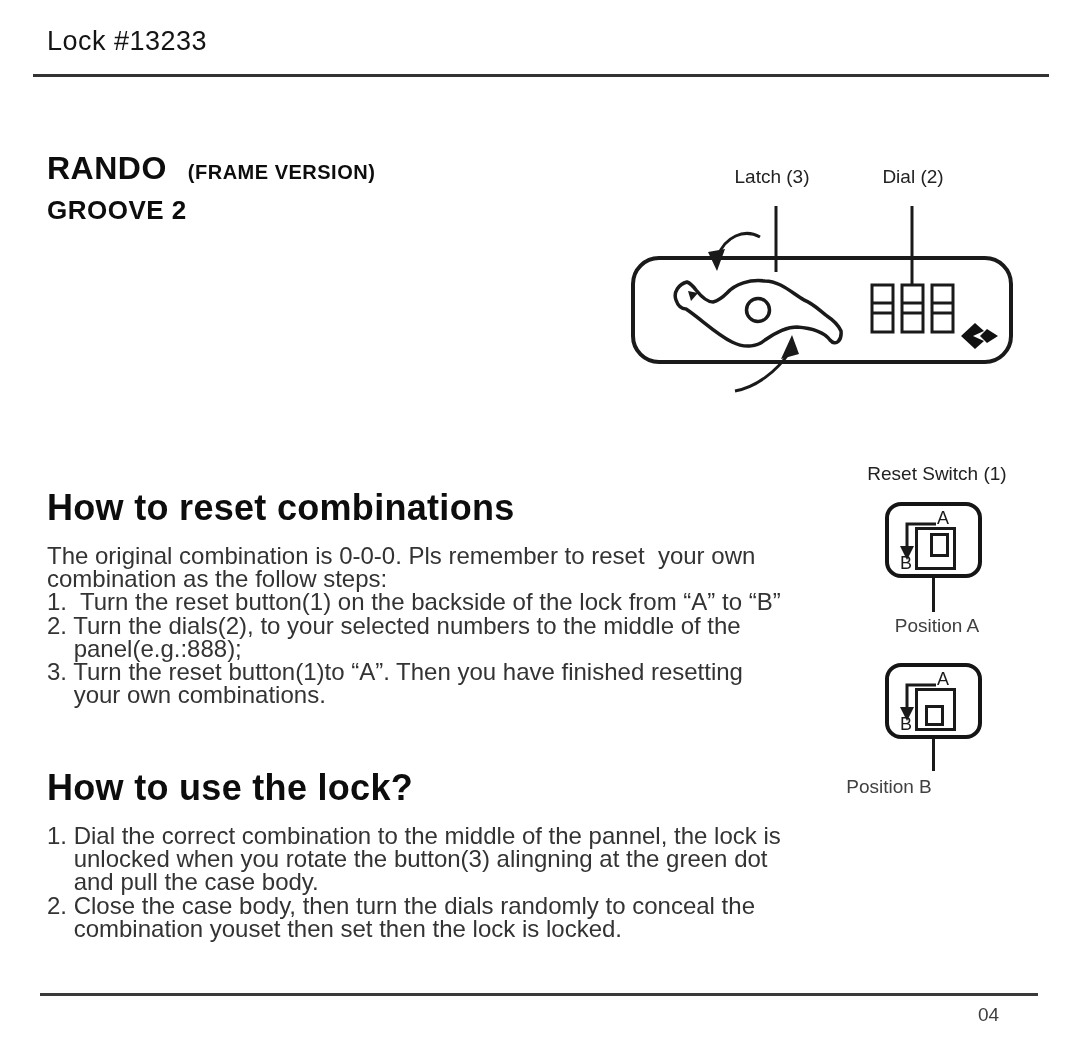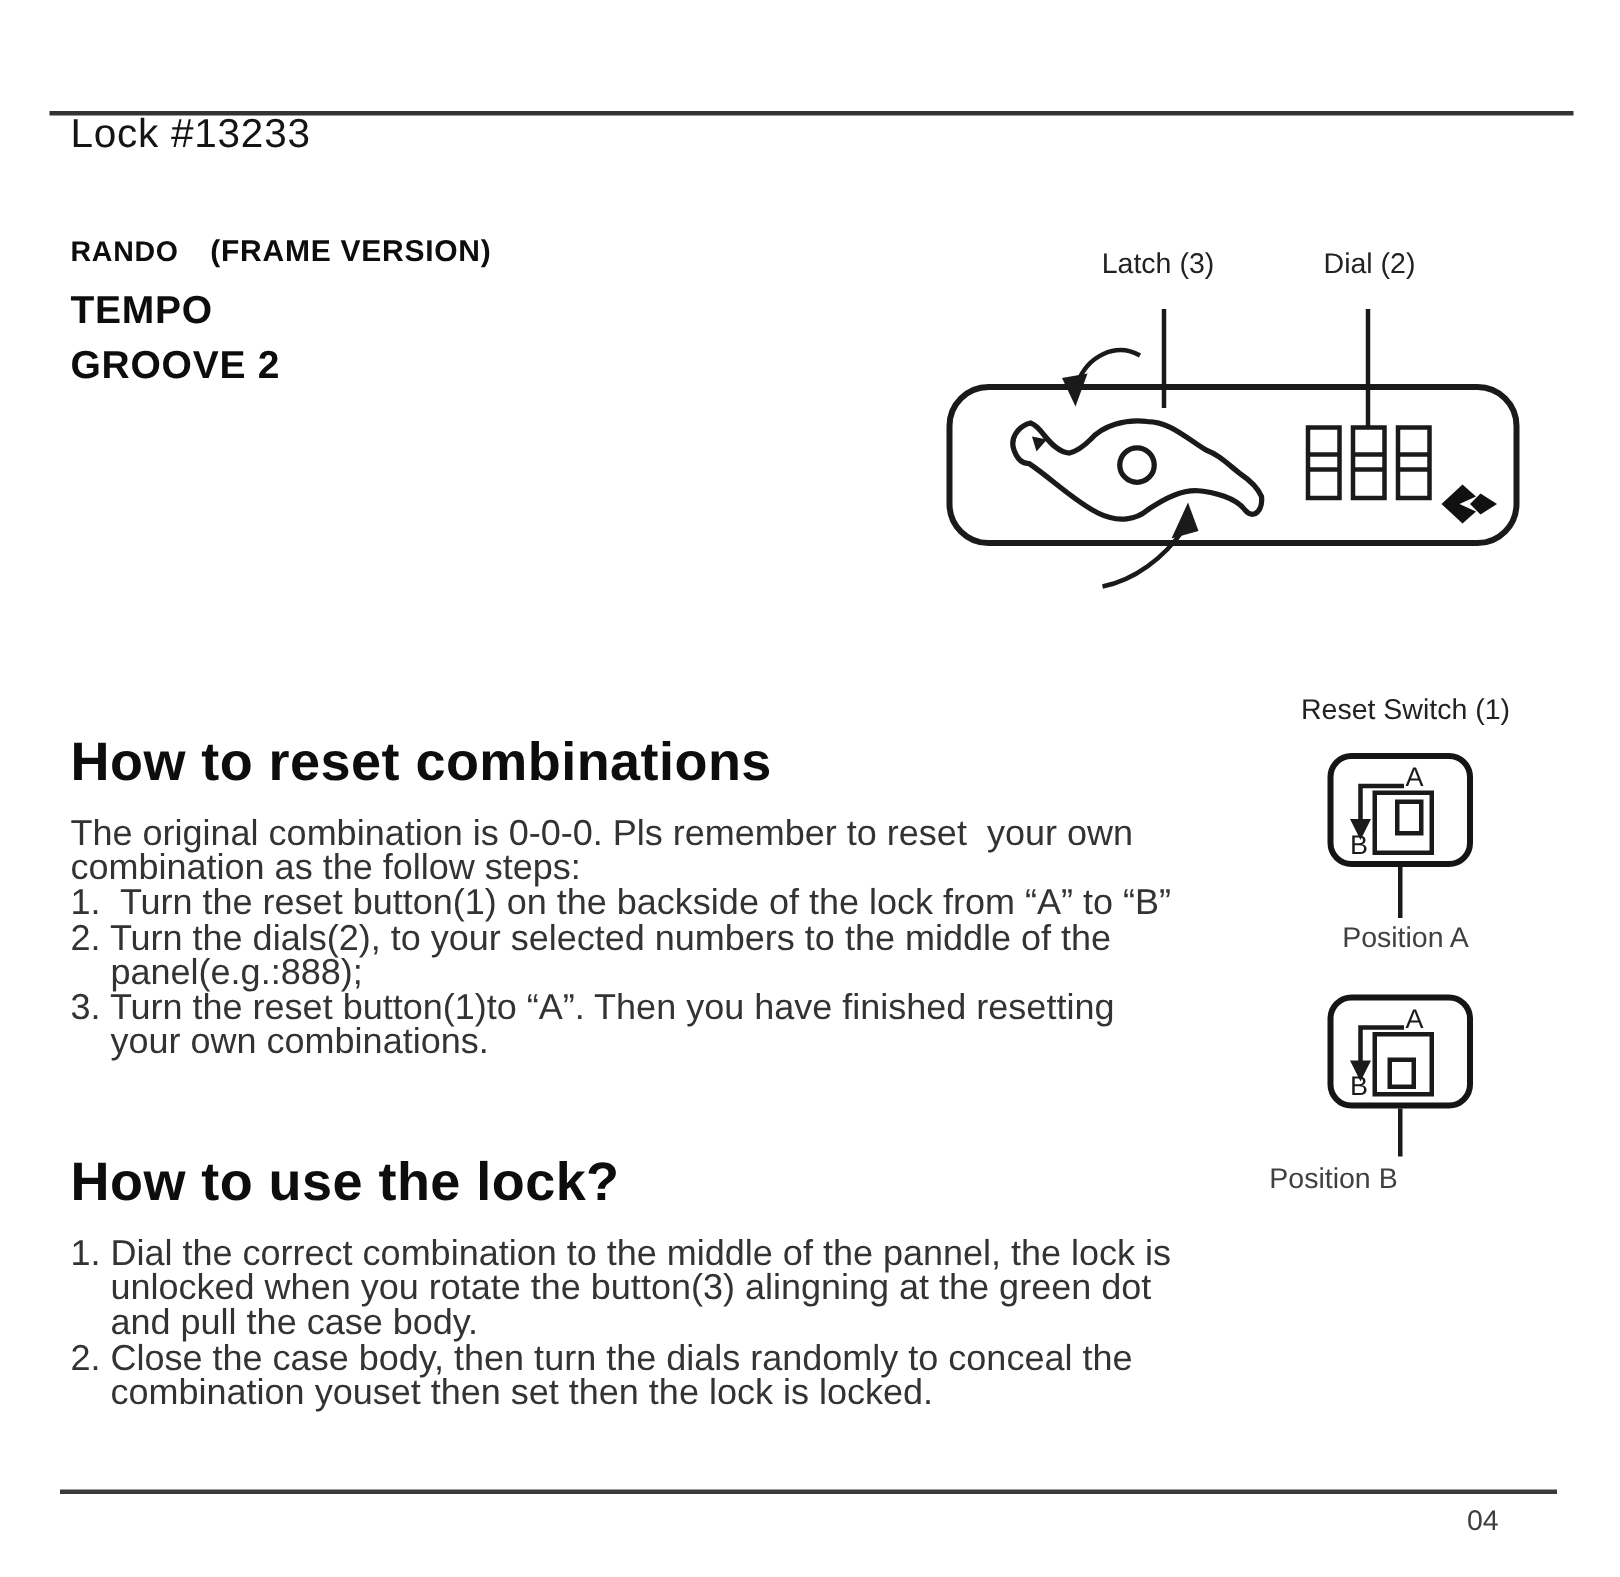--- a/index.html
+++ b/index.html
@@ -3,25 +3,25 @@
 <meta charset="utf-8">
 <style>
   * { margin:0; padding:0; box-sizing:border-box; }
   html,body { background:#fff; }
   .page {
     position:relative; width:1080px; height:1051px; background:#ffffff;
     font-family:"Liberation Sans", sans-serif; color:#383838; overflow:hidden;
   }
   .abs { position:absolute; }
 
-  .doc-title { left:47px; top:26px; font-size:27px; font-weight:500; color:#141414; letter-spacing:0.5px;margin-top:48px; }
+  .doc-title { left:47px; top:26px; font-size:27px; font-weight:500; color:#141414; letter-spacing:0.5px; }
   .header-rule { left:33px; top:74px; width:1016px; height:3px; background:#333; }
 
   .product { left:47px; top:150px; color:#0d0d0d; line-height:37px; }
-  .product .name { font-size:19px; font-weight:bold; letter-spacing:0.5px; }
+  .product .name { font-size:32px; font-weight:bold; letter-spacing:0.5px; }
   .product .variant { font-size:20px; font-weight:bold; margin-left:21px; letter-spacing:0.5px; }
   .product .pline { font-size:26px; font-weight:bold; letter-spacing:0.5px; }
 
   .diag-label { font-size:19px; color:#222; text-align:center; width:120px; }
 
   .rs-label { left:858px; top:463px; width:158px; font-size:19px; color:#222; text-align:center; }
   .switch {
     width:97px; height:76px; border:4px solid #151515; border-radius:16px; background:#fff;
   }
   .sw-a { left:885px; top:502px; }
@@ -43,21 +43,20 @@
 </head>
 <body>
 
 <div class="page">
 
   <div class="abs doc-title">Lock #13233</div>
   <div class="abs header-rule"></div>
 
   <div class="abs product">
     <div><span class="name">RANDO</span><span class="variant">(FRAME VERSION)</span></div>
-    <div class="pline">TEMPO</div>
     <div class="pline">GROOVE 2</div>
   </div>
 
   <div class="abs diag-label" style="left:712px; top:166px;">Latch (3)</div>
   <div class="abs diag-label" style="left:853px; top:166px;">Dial (2)</div>
 
   <svg class="abs" style="left:600px; top:150px;" width="440" height="260" viewBox="600 150 440 260">
 
     <line class="ink" x1="776" y1="206" x2="776" y2="272" stroke-width="3"></line>
     <line class="ink" x1="912" y1="206" x2="912" y2="286" stroke-width="3"></line>

